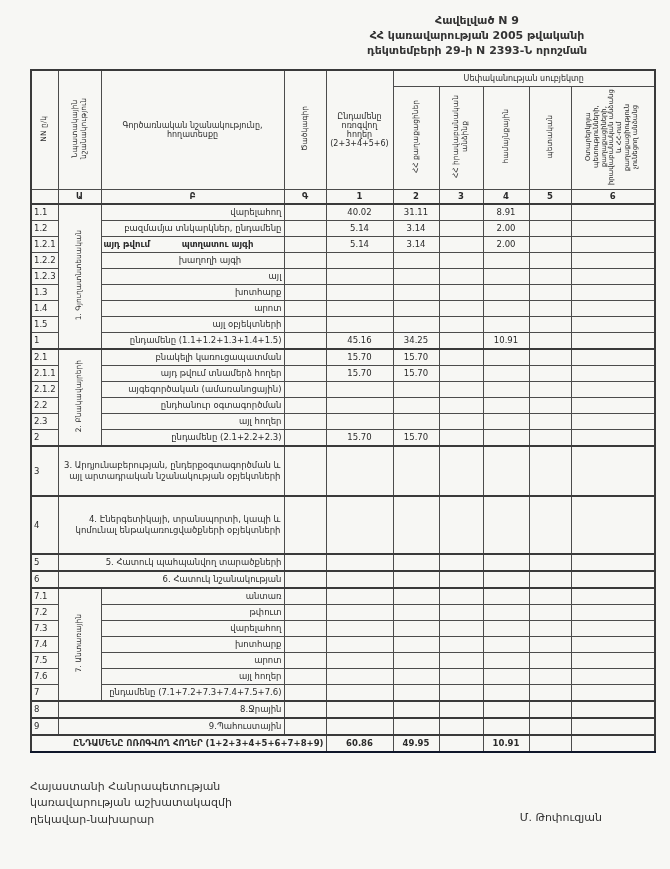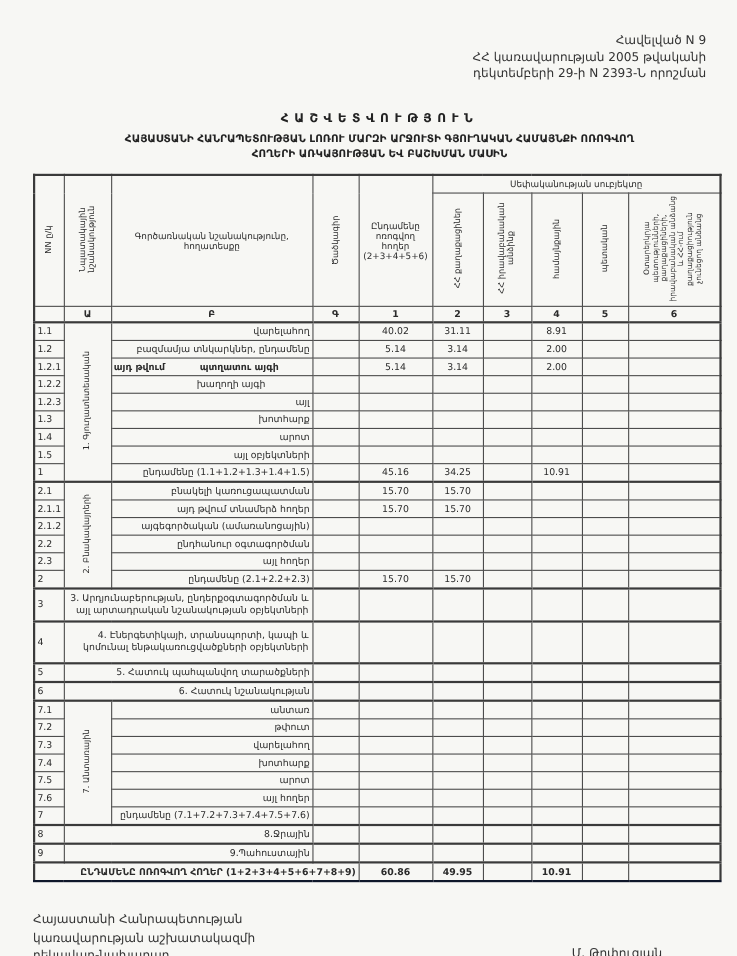--- a/index.html
+++ b/index.html
@@ -6,22 +6,22 @@
   body{
     width:670px;height:869px;
     background:#f7f7f4;
     font-family:"DejaVu Sans",sans-serif;
     color:#2e2e2e;
     -webkit-font-smoothing:antialiased;
   }
   .page{padding:14px 10px 0 30px;box-sizing:border-box;}
   
   .appendix{
-    width:330px;margin:16px 18px 0 auto;
-    text-align:right;font-size:11px;font-weight:normal;line-height:1.35;
+    width:330px;margin:0 18px 0 auto;
+    text-align:center;font-size:11px;font-weight:bold;line-height:1.35;
     color:#333;
   }
   
   .titleblock{text-align:center;margin-top:26px;color:#222;}
   .titleblock .t1{font-size:11px;font-weight:bold;letter-spacing:5px;margin-bottom:6px;}
   .titleblock .t2,.titleblock .t3{font-size:9.5px;font-weight:bold;line-height:1.5;}
   
   table.land{
     border-collapse:collapse;table-layout:fixed;
     width:624px;margin-top:10px;
@@ -42,21 +42,21 @@
     font-size:7.5px;line-height:1.15;white-space:normal;
     max-height:100px;
   }
   .vert.small{font-size:6.8px;}
   tr.subhead th{height:102px;}
   tr.ownhead th{height:15px;font-size:8px;}
   tr.letters td{text-align:center;font-weight:bold;border-bottom:2px solid #3a3a3a;height:13px;font-size:8.5px;}
   td.nn{text-align:left;padding-left:3px;}
   td.lbl{text-align:right;}
   td.lbl.center{text-align:center;padding-left:37px;}
-  td.lbl.wrap{white-space:normal;line-height:1.25;height:auto;padding:0 3px;}
+  td.lbl.wrap{white-space:normal;line-height:1.25;height:auto;padding:10px 3px;}
   td.val{text-align:center;}
   td.cat{text-align:center;}
   .split{display:flex;justify-content:space-between;padding-right:28px;font-weight:bold;}
   tr.sep td{border-top:2px solid #3a3a3a;}
   tr.total td{font-weight:normal;}
   tr.grand td{border-top:2px solid #3a3a3a;border-bottom:2px solid #0f172a;font-weight:600;}
   
   .footer{
     display:flex;justify-content:space-between;align-items:flex-end;
     margin-top:26px;padding-right:58px;
@@ -68,25 +68,20 @@
 <body>
 
 <div class="page">
 
   <div class="appendix">
     <div>Հավելված N 9</div>
     <div>ՀՀ կառավարության 2005 թվականի</div>
     <div>դեկտեմբերի 29-ի N 2393-Ն որոշման</div>
   </div>
 
-  <div class="titleblock">
-    <div class="t1">ՀԱՇՎԵՏՎՈՒԹՅՈՒՆ</div>
-    <div class="t2">ՀԱՅԱՍՏԱՆԻ ՀԱՆՐԱՊԵՏՈՒԹՅԱՆ ԼՈՌՈՒ ՄԱՐԶԻ ԱՐՋՈՒՏԻ ԳՅՈՒՂԱԿԱՆ ՀԱՄԱՅՆՔԻ ՈՌՈԳՎՈՂ</div>
-    <div class="t3">ՀՈՂԵՐԻ ԱՌԿԱՅՈՒԹՅԱՆ ԵՎ ԲԱՇԽՄԱՆ ՄԱՍԻՆ</div>
-  </div>
 
   <table class="land">
     <colgroup>
       <col style="width:27px">
         <col style="width:43px">
         <col style="width:183px">
         <col style="width:42px">
       <col style="width:67px">
         <col style="width:46px">
         <col style="width:44px">

